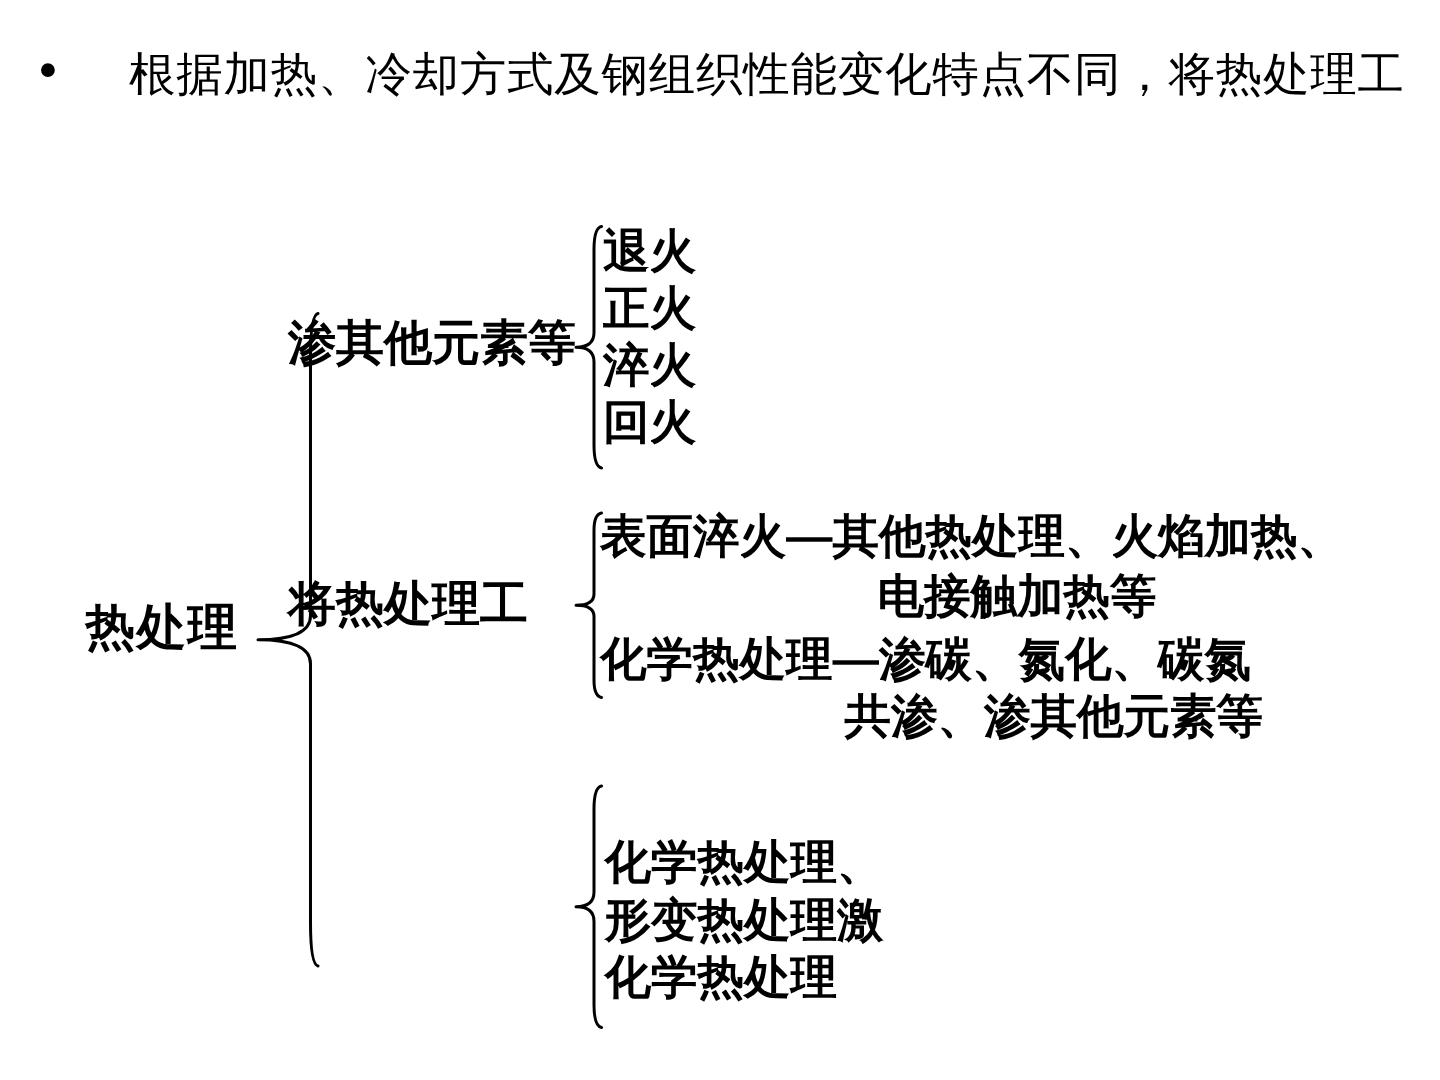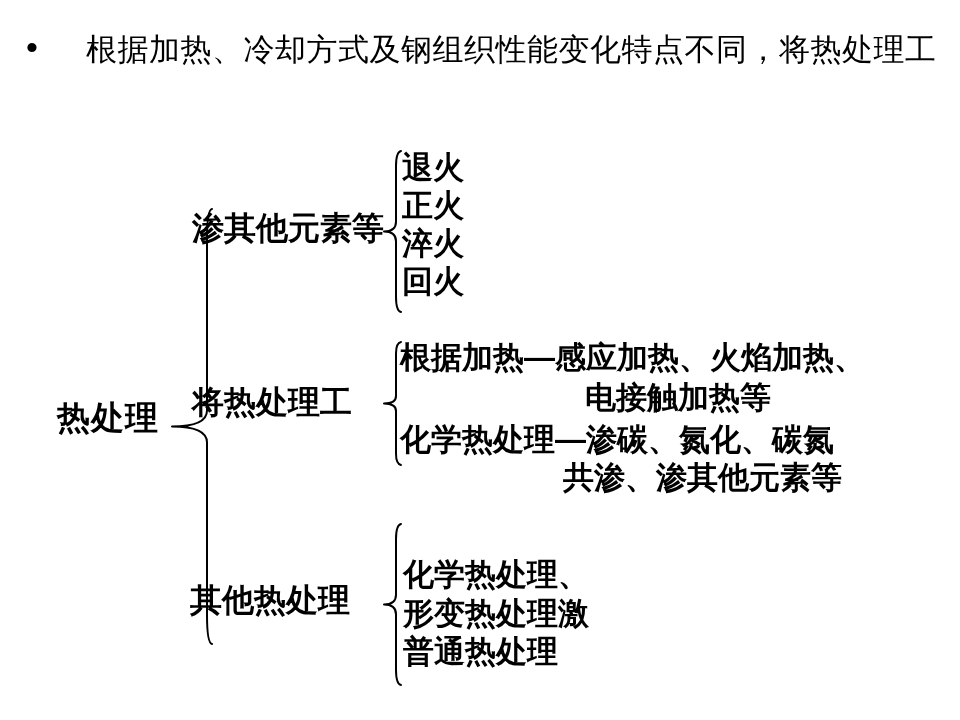--- a/index.html
+++ b/index.html
@@ -90,39 +90,38 @@
   <span class="abs bullet-dot">•</span>
   <div class="abs intro-line l1">根据加热、冷却方式及钢组织性能变化特点不同，将热处理工</div>
 
   <div class="abs root-label">热处理</div>
   <svg class="brace brace-root" width="42" height="437" viewBox="0 0 42 437">
       <path d="M 41 1 Q 36 2 36 30 L 36 202.5 Q 36 218.5 1 218.5 Q 36 218.5 36 234.5 L 36 407 Q 36 435 41 436"></path>
     </svg>
 
   <div class="abs branch-label b0">渗其他元素等</div>
   <div class="abs branch-label b1">将热处理工</div>
-  <div class="abs branch-label b2">其他热处理</div>
 
   <svg class="brace brace-g0" width="19" height="163" viewBox="0 0 19 163">
       <path d="M 18 1 Q 13 2 13 16.3 L 13 71.72 Q 13 81.5 1 81.5 Q 13 81.5 13 91.28 L 13 146.7 Q 13 161 18 162"></path>
     </svg>
   <svg class="brace brace-g1" width="19" height="125" viewBox="0 0 19 125">
       <path d="M 18 1 Q 13 2 13 12.5 L 13 55 Q 13 62.5 1 62.5 Q 13 62.5 13 70 L 13 112.5 Q 13 123 18 124"></path>
     </svg>
   <svg class="brace brace-g2" width="19" height="163" viewBox="0 0 19 163">
       <path d="M 18 1 Q 13 2 13 16.3 L 13 71.72 Q 13 81.5 1 81.5 Q 13 81.5 13 91.28 L 13 146.7 Q 13 161 18 162"></path>
     </svg>
 
   <div class="abs leaf g0i0">退火</div>
   <div class="abs leaf g0i1">正火</div>
   <div class="abs leaf g0i2">淬火</div>
   <div class="abs leaf g0i3">回火</div>
 
-  <div class="abs leaf g1i0">根据加热—感应加热、火焰加热、</div>
+  <div class="abs leaf g1i0">表面淬火—其他热处理、火焰加热、</div>
   <div class="abs leaf g1i1">电接触加热等</div>
   <div class="abs leaf g1i2">化学热处理—渗碳、氮化、碳氮</div>
   <div class="abs leaf g1i3">共渗、渗其他元素等</div>
 
   <div class="abs leaf g2i1">化学热处理、</div>
   <div class="abs leaf g2i2">形变热处理激</div>
-  <div class="abs leaf g2i3">普通热处理</div>
+  <div class="abs leaf g2i3">化学热处理</div>
 
 </div>
 
 </body></html>

